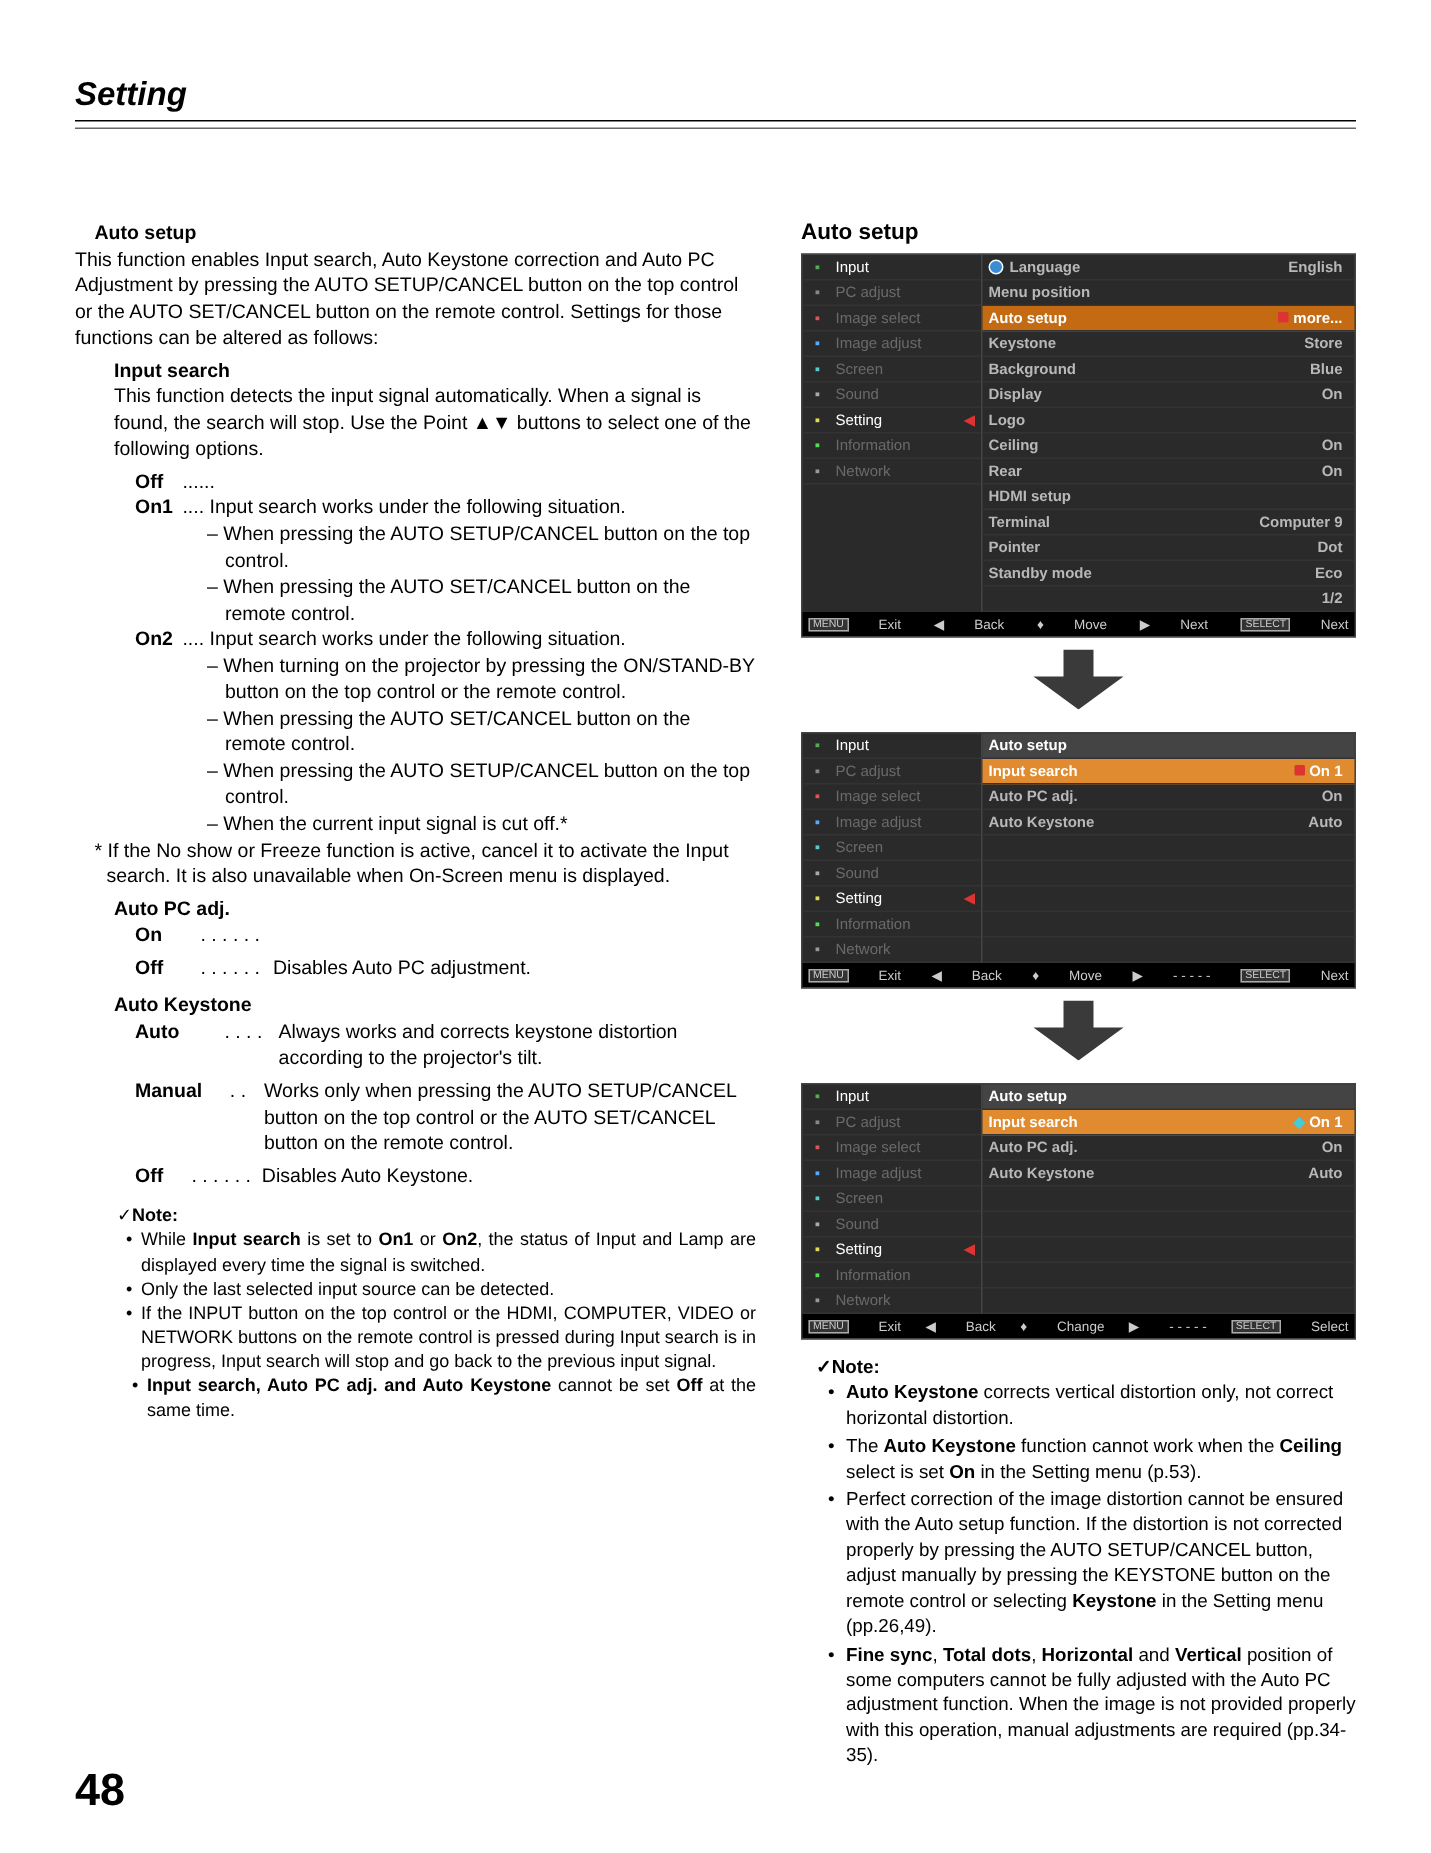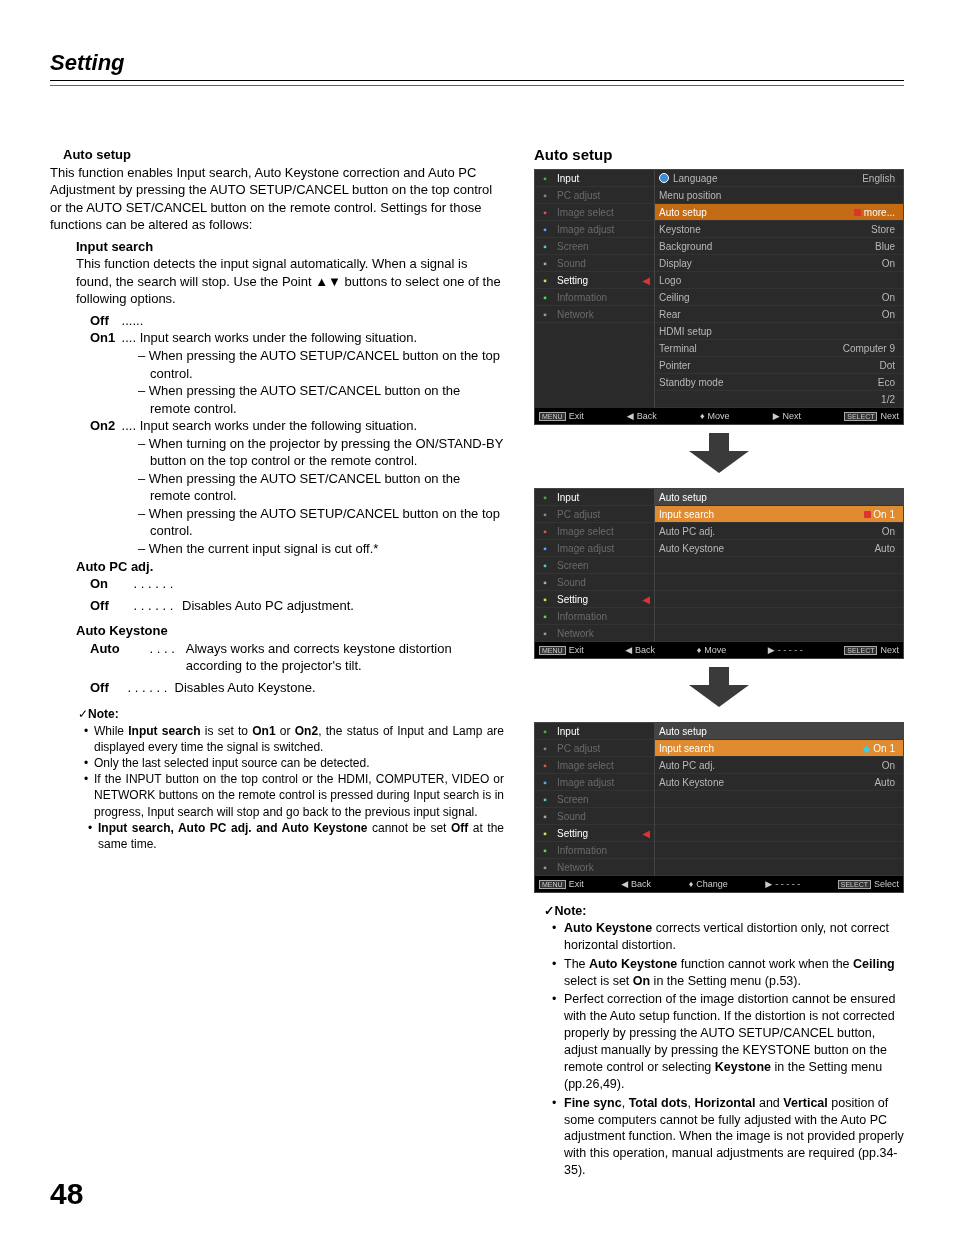--- a/index.html
+++ b/index.html
@@ -47,41 +47,41 @@
   .note-item { display:flex; margin-left:6px; }
   .note-bullet { min-width:10px; }
   .note-text { flex:1; text-align:justify;}
   .right-title { font-weight:bold; font-size:15px; margin-bottom:6px;}
   .osd {
     width: 370px; background:#2a2a2a; border:1px solid #444;
     font-size:10px; color:#b8b8b8; margin-bottom:2px;
   }
   .osd-body { display:flex; }
   .osd-left { width:120px; border-right:1px solid #444; }
-  .osd-right { flex:1; }
+  .osd-right { flex:1;font-weight:bold; }
   .osd-item {
     display:flex; align-items:center; height:17px; padding:0 4px;
     border-bottom:1px solid #333;
   }
   .osd-left .osd-item { gap:6px; }
   .osd-icon { width:12px; height:12px; display:flex; align-items:center; justify-content:center; font-size:10px;}
   .osd-white { color:#fff; }
   .osd-dim { color:#6a6a6a; }
   .hl-orange { background:#e08b2f; color:#fff; }
   .hl-orange-dark { background:#c36a12; color:#fff; }
   .caret { color:#d33; font-size:10px; margin-left:auto; }
   .osd-right .osd-item { justify-content:space-between; padding-right:8px; }
   .osd-r-label { display:flex; align-items:center; gap:4px; }
   .glob { display:inline-block; width:10px; height:10px; border-radius:50%; background:#3a8cd6; border:1px solid #fff;}
   .red-dot { width:7px; height:7px; background:#d33; border-radius:1px; display:inline-block;}
   .osd-footer {
     display:flex; align-items:center; height:16px; background:#000;
     color:#ccc; font-size:9px; padding:0 4px; gap:8px; justify-content:space-between;
   }
-  .osd-footer .fseg { display:flex; align-items:center; gap:3px;}
+  .osd-footer .fseg { display:flex; align-items:center; gap:20px;}
   .menu-box { display:inline-block; border:1px solid #aaa; padding:0 2px; font-size:7px; background:#333;}
   .arrow-down {
     display:flex; justify-content:center; margin:8px 0 15px 0;
   }
   .arrow-down svg { width:90px; height:40px; }
   .page-num {
     position:absolute; bottom:24px; left:50px;
     font-size:30px; font-weight:bold;margin-top:26px;
   }
   .right-notes { font-size:12.5px; line-height:1.35; margin-top:10px;}
@@ -121,39 +121,45 @@
     <div class="opt-row">
       <span class="opt-label" style="min-width:28px;">On2</span>
       <span class="opt-dots"> .... </span>
       <span class="opt-desc">Input search works under the following situation.</span>
     </div>
     <div class="sub-bullet">– When turning on the projector by pressing the ON/STAND-BY button on the top control or the remote control.</div>
     <div class="sub-bullet">– When pressing the AUTO SET/CANCEL button on the remote control.</div>
     <div class="sub-bullet">– When pressing the AUTO SETUP/CANCEL button on the top control.</div>
     <div class="sub-bullet">–  When the current input signal is cut off.*</div>
 
+    <div class="para indent1b" style="text-indent:-8px; padding-left:8px;">* If the No show or Freeze function is active, cancel it to activate the Input search. It is also unavailable when On-Screen menu is displayed.</div>
 
     <div class="subhead indent1">Auto PC adj.</div>
     <div class="autopc-row">
       <span class="ap-label">On</span>
       <span class="ap-dots"> . . . . . .  </span>
     </div>
     <div class="autopc-row" style="margin-top:4px;">
       <span class="ap-label">Off</span>
       <span class="ap-dots"> . . . . . .  </span>
       <span class="ap-desc">Disables Auto PC adjustment.</span>
     </div>
 
     <div class="subhead indent1" style="margin-top:8px;">Auto Keystone</div>
     <div class="ak-row">
       <span class="ak-label">Auto</span>
       <span class="ak-dots"> . . . .   </span>
       <span class="ak-desc">Always works and corrects keystone distortion according to the projector's tilt.</span>
     </div>
     <div class="ak-row" style="margin-top:4px;">
+      <span class="ak-label">Manual</span>
+      <span class="ak-dots">  . .  </span>
+      <span class="ak-desc">Works only when pressing the AUTO SETUP/CANCEL button on the top control or the AUTO SET/CANCEL button on the remote control.</span>
+    </div>
+    <div class="ak-row" style="margin-top:4px;">
       <span class="ak-label" style="min-width:34px;">Off</span>
       <span class="ak-dots"> . . . . . .  </span>
       <span class="ak-desc">Disables Auto Keystone.</span>
     </div>
 
     <div class="note-block">
       <div><span class="check">✓</span><span class="note-head">Note:</span></div>
       <div class="note-item">
         <span class="note-bullet">•</span>
         <span class="note-text"><span>While </span><b>Input search</b><span> is set to </span><b>On1</b><span> or </span><b>On2</b><span>, the status of Input and Lamp are displayed every time the signal is switched.</span></span>

